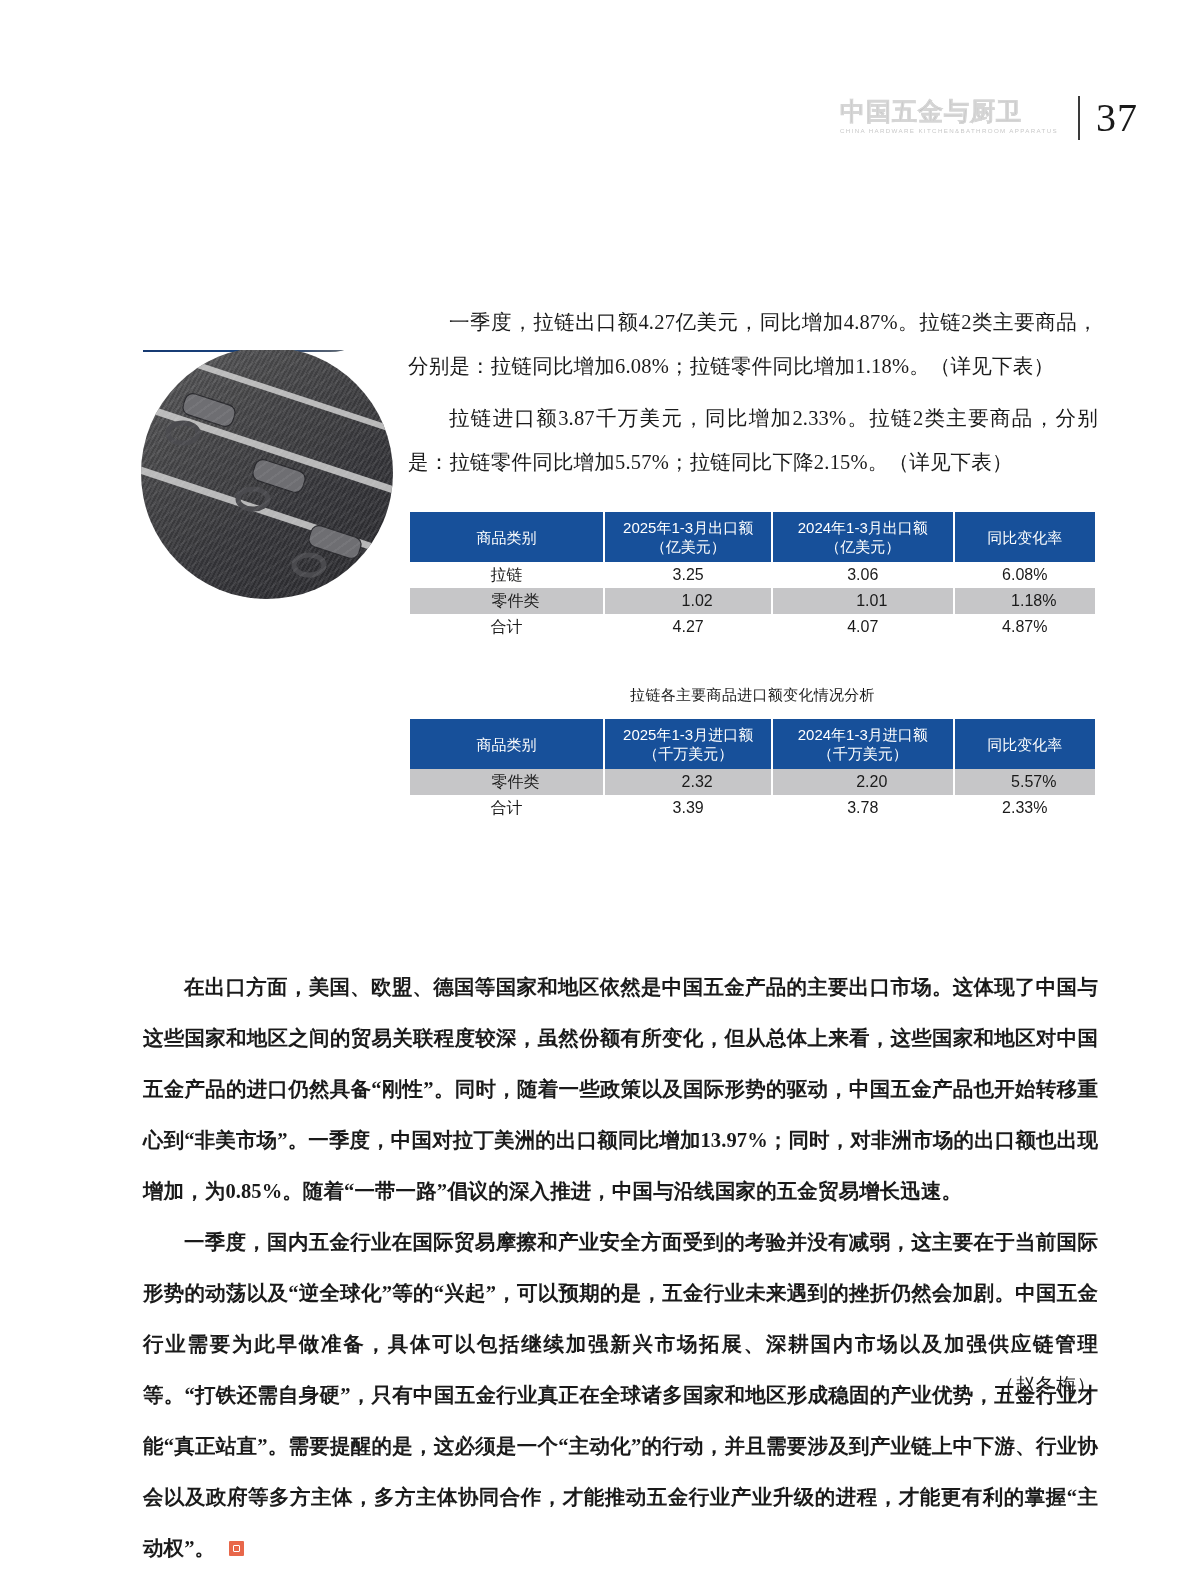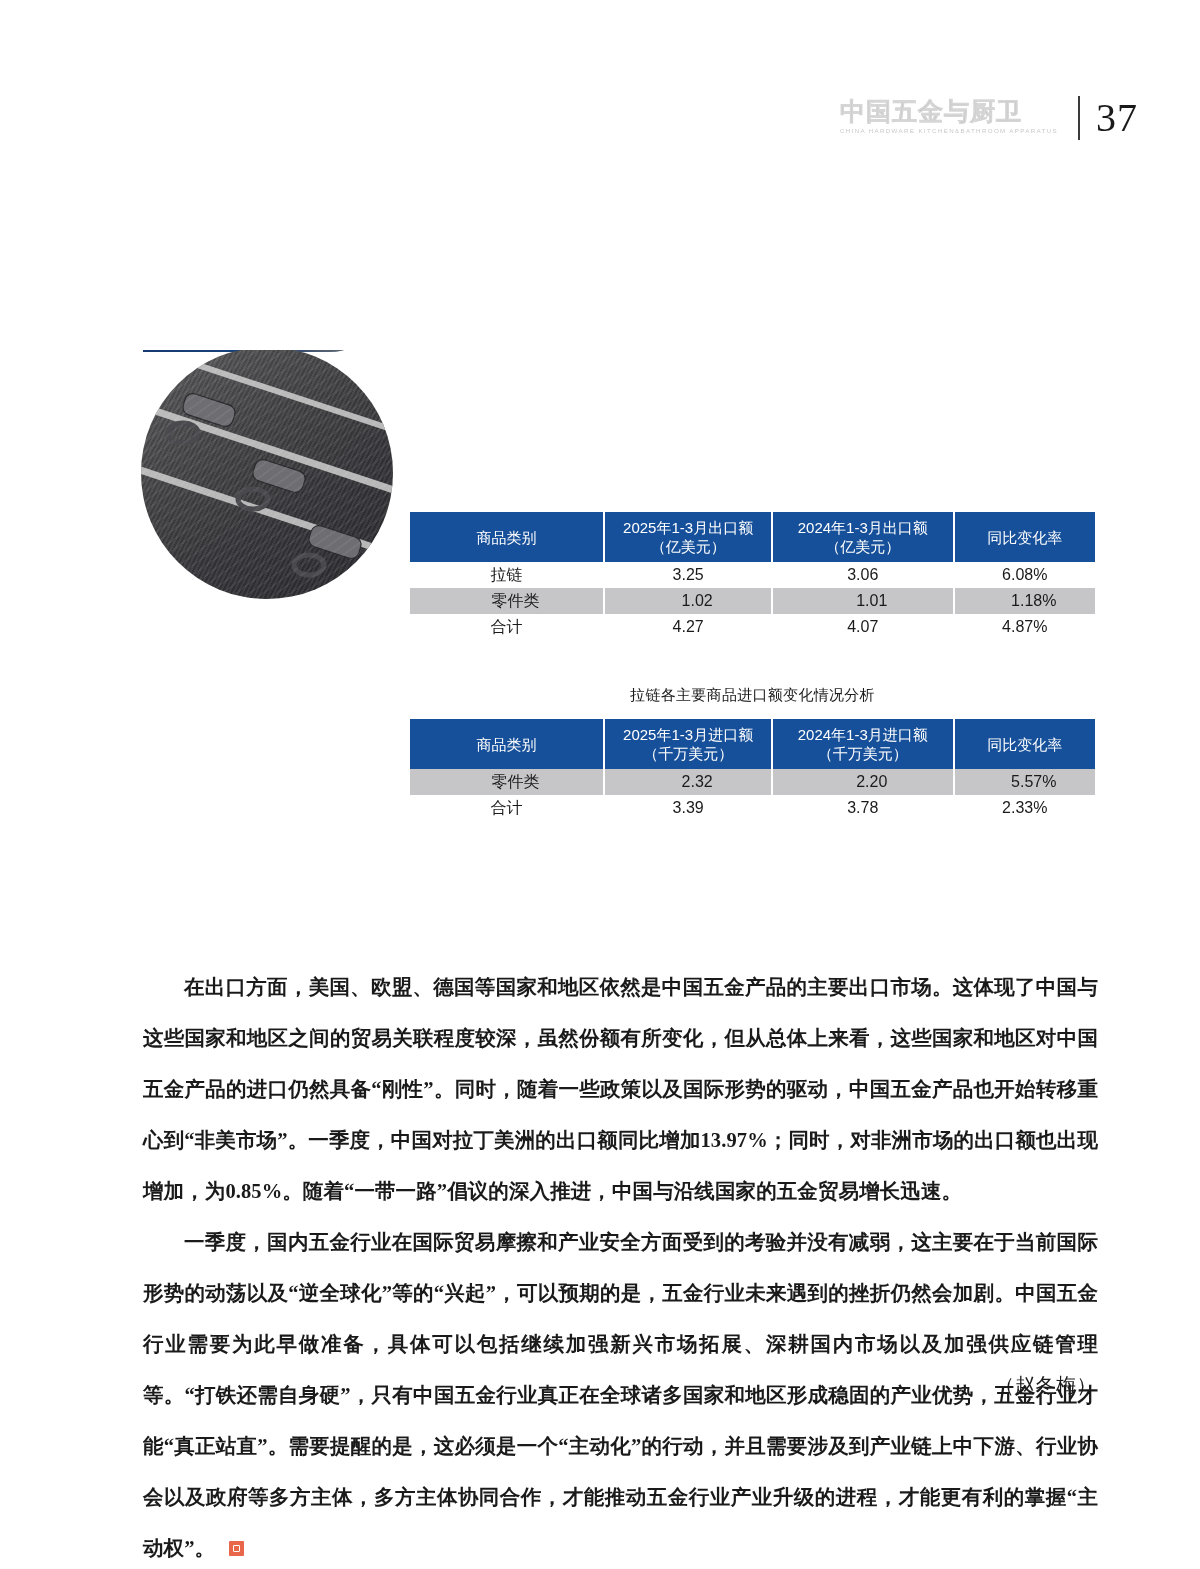--- a/index.html
+++ b/index.html
@@ -318,20 +318,22 @@
         <ellipse cx="112" cy="152" rx="15" ry="10" fill="none" stroke="#4a4a4e" stroke-width="5"></ellipse>
         <rect x="168" y="184" width="52" height="22" rx="8" transform="rotate(18 194 195)"></rect>
         <ellipse cx="168" cy="218" rx="15" ry="10" fill="none" stroke="#4a4a4e" stroke-width="5"></ellipse>
       </g>
     </svg>
   </div>
   <div class="hero-photo-mask"></div>
 </div>
 
 <div class="intro">
+  <p>一季度，拉链出口额4.27亿美元，同比增加4.87%。拉链2类主要商品，分别是：拉链同比增加6.08%；拉链零件同比增加1.18%。（详见下表）</p>
+  <p>拉链进口额3.87千万美元，同比增加2.33%。拉链2类主要商品，分别是：拉链零件同比增加5.57%；拉链同比下降2.15%。（详见下表）</p>
 </div>
 
 <div class="table-block export">
   <table class="data">
     <colgroup>
         <col class="c1">
         <col class="c2">
         <col class="c3">
         <col class="c4">
       </colgroup>

